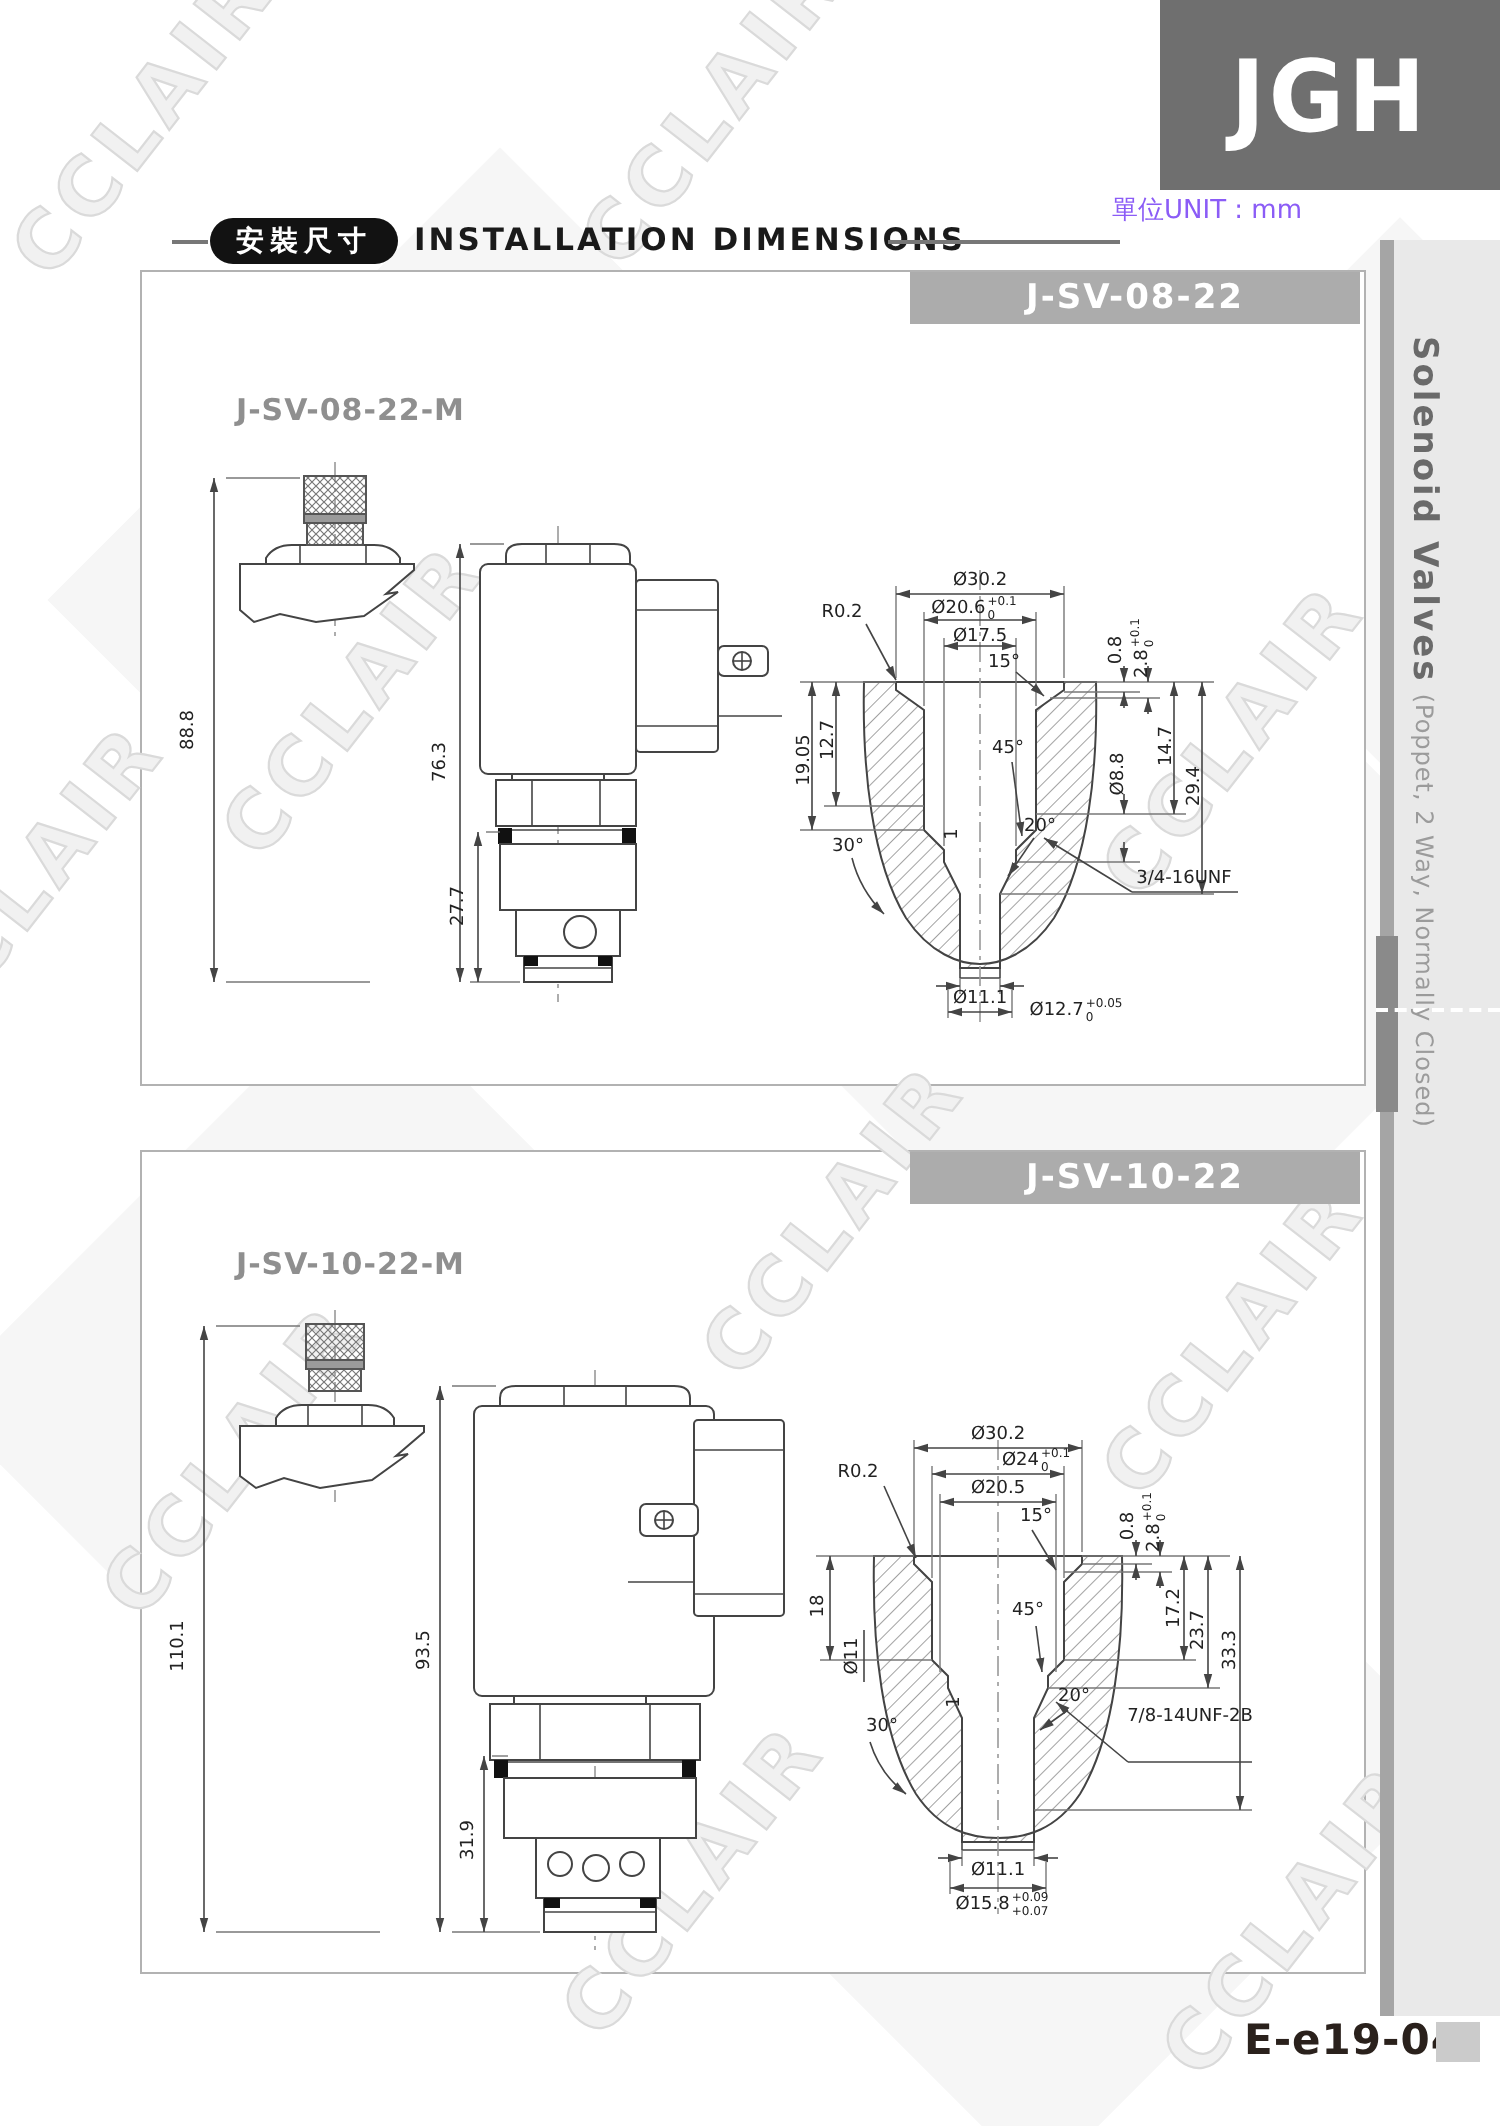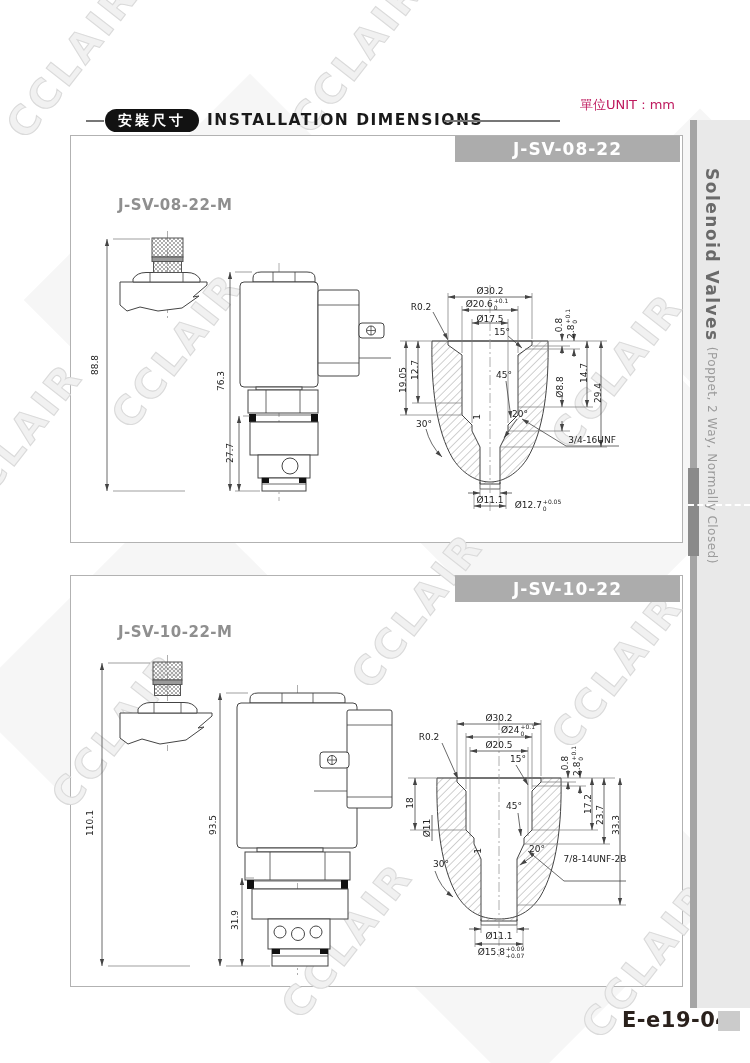--- a/index.html
+++ b/index.html
@@ -22,21 +22,21 @@
   .tol{display:inline-flex;flex-direction:column;font-size:6px;line-height:1.1;margin-left:1px;}
   svg{position:absolute;left:0;top:0;}
   .ol{fill:#fff;stroke:#444;stroke-width:1;}
   .dm{stroke:#444;stroke-width:.8;fill:none;}
   .ex{stroke:#777;stroke-width:.7;fill:none;}
   .cl{stroke:#999;stroke-width:.8;fill:none;stroke-dasharray:10 3 2 3;}
   
   .logobox{position:absolute;left:580px;top:0;width:170px;height:95px;background:#6f6f6f;z-index:5;
            display:flex;align-items:center;justify-content:center;}
   .logotext{color:#fff;font-weight:bold;font-size:46px;letter-spacing:2px;transform:scaleY(1.08);}
-  .unit{position:absolute;left:556px;top:96px;width:120px;font-size:13px;color:#be185d;z-index:5;margin-left:24px;}
+  .unit{position:absolute;left:556px;top:96px;width:120px;font-size:13px;color:#8b5cf6;z-index:5;}
   .hline{position:absolute;height:2px;background:#777;z-index:5;}
   .badge{position:absolute;left:105px;top:109px;height:23px;padding:0 13px;background:#121212;border-radius:13px;
          color:#fff;font-weight:bold;font-size:14px;letter-spacing:3px;display:flex;align-items:center;z-index:5;}
   .htitle{position:absolute;left:207px;top:111px;font-weight:bold;font-size:15.5px;letter-spacing:1.5px;color:#1a1a1a;z-index:5;}
   .sidestrip{position:absolute;left:696px;top:120px;width:54px;height:888px;background:#e9e9e9;z-index:5;}
   .siderule{position:absolute;left:690px;top:120px;width:7px;height:888px;background:#a5a5a5;z-index:5;}
   .siderule2{position:absolute;left:688px;top:468px;width:11px;height:88px;background:#8a8a8a;z-index:6;}
   .sidedash{position:absolute;left:688px;top:504px;width:62px;border-top:2px dashed #fff;z-index:7;}
   .sidetext{position:absolute;left:702px;top:168px;writing-mode:vertical-rl;z-index:7;white-space:nowrap;}
   .sidetitle{font-weight:bold;font-size:17px;color:#6a6a6a;letter-spacing:1.5px;}
@@ -384,20 +384,23 @@
     <span class="lab" style="left:429px;top:361px">Ø11.1</span>
     <span class="lab" style="left:431px;top:378px">
         <span>Ø15.8</span>
         <span class="tol">
           <span>+0.09</span>
           <span>+0.07</span>
         </span>
       </span>
   </div>
 
+  <div class="logobox">
+    <span class="logotext">JGH</span>
+  </div>
   <div class="unit">單位UNIT : mm</div>
 
   <div class="hline" style="left:86px;top:120px;width:18px"></div>
   <div class="badge">安裝尺寸</div>
   <div class="htitle">INSTALLATION DIMENSIONS</div>
   <div class="hline" style="left:444px;top:120px;width:116px"></div>
 
   <div class="sidestrip"></div>
   <div class="siderule"></div>
   <div class="siderule2"></div>

